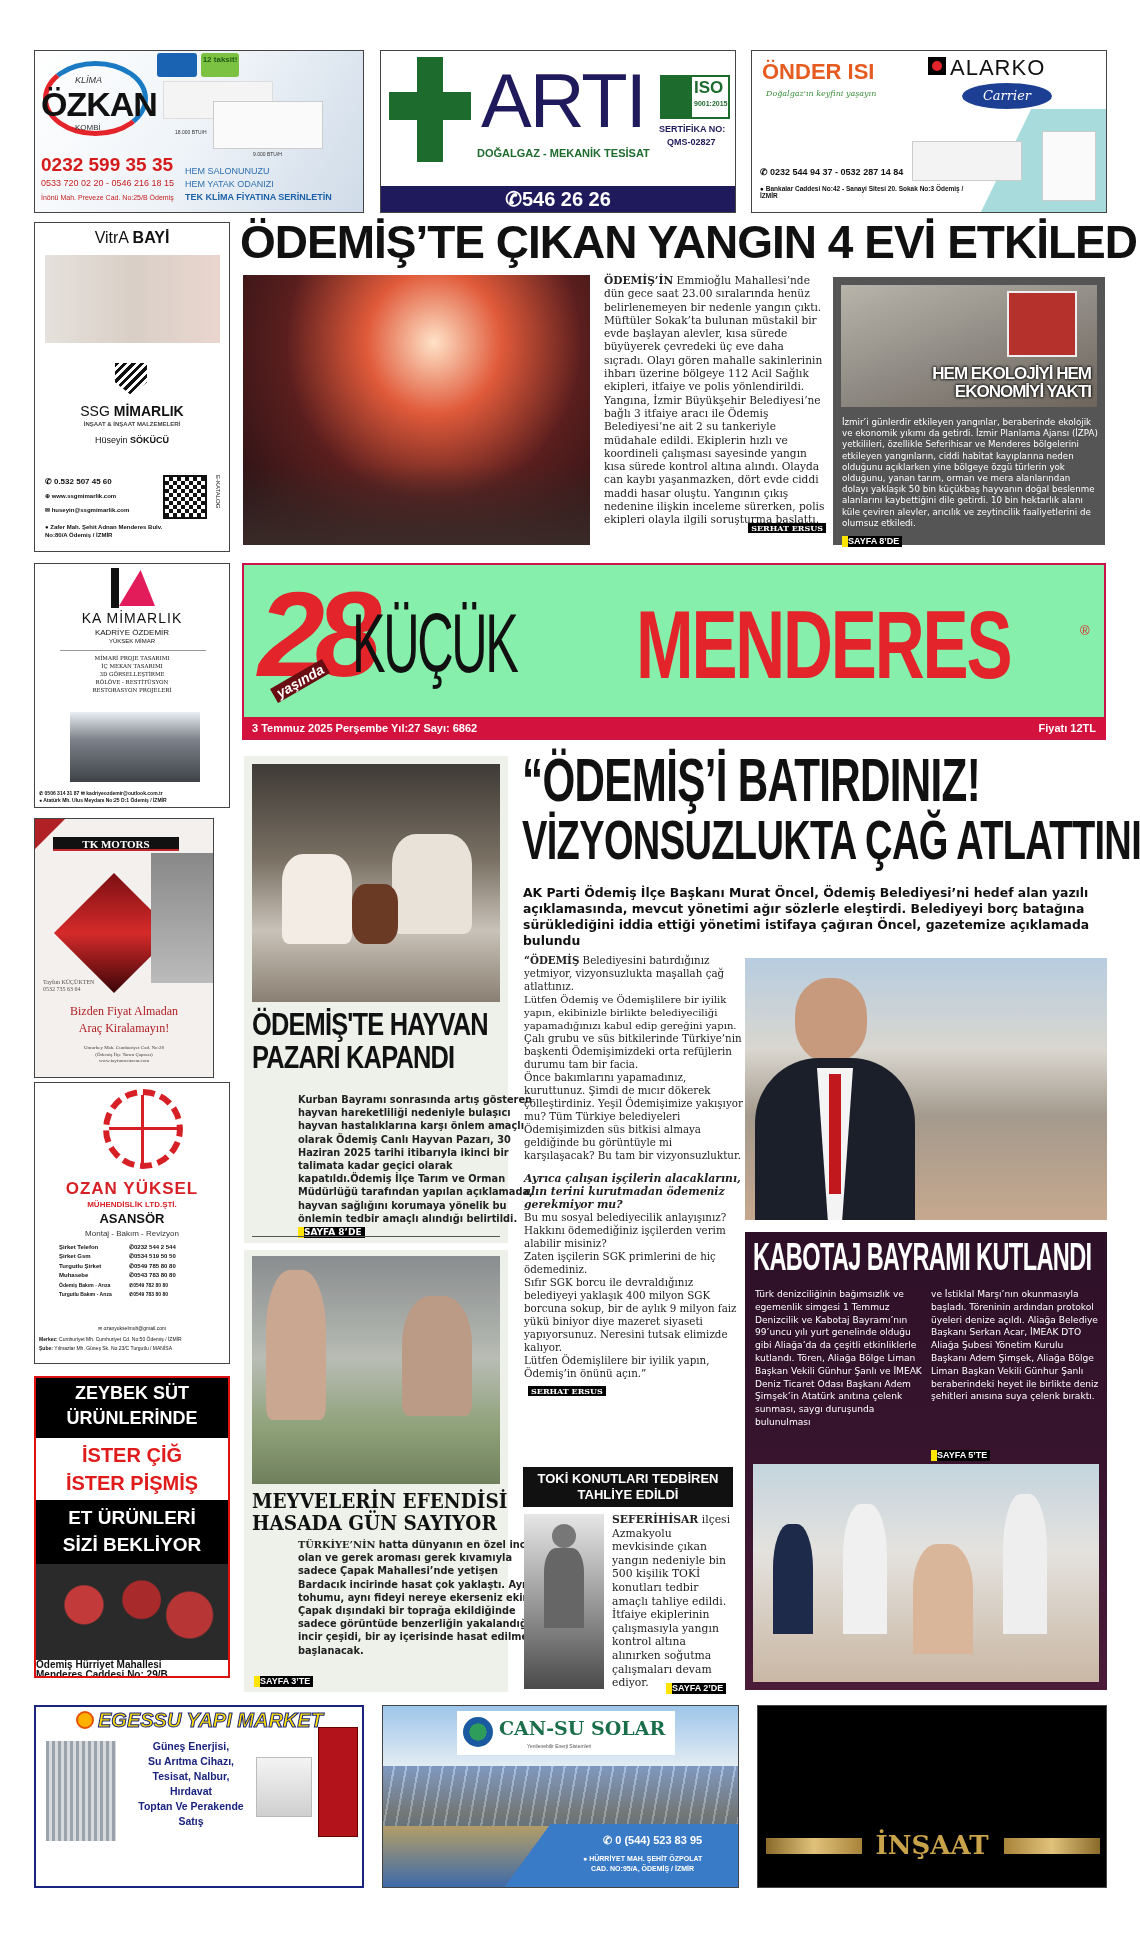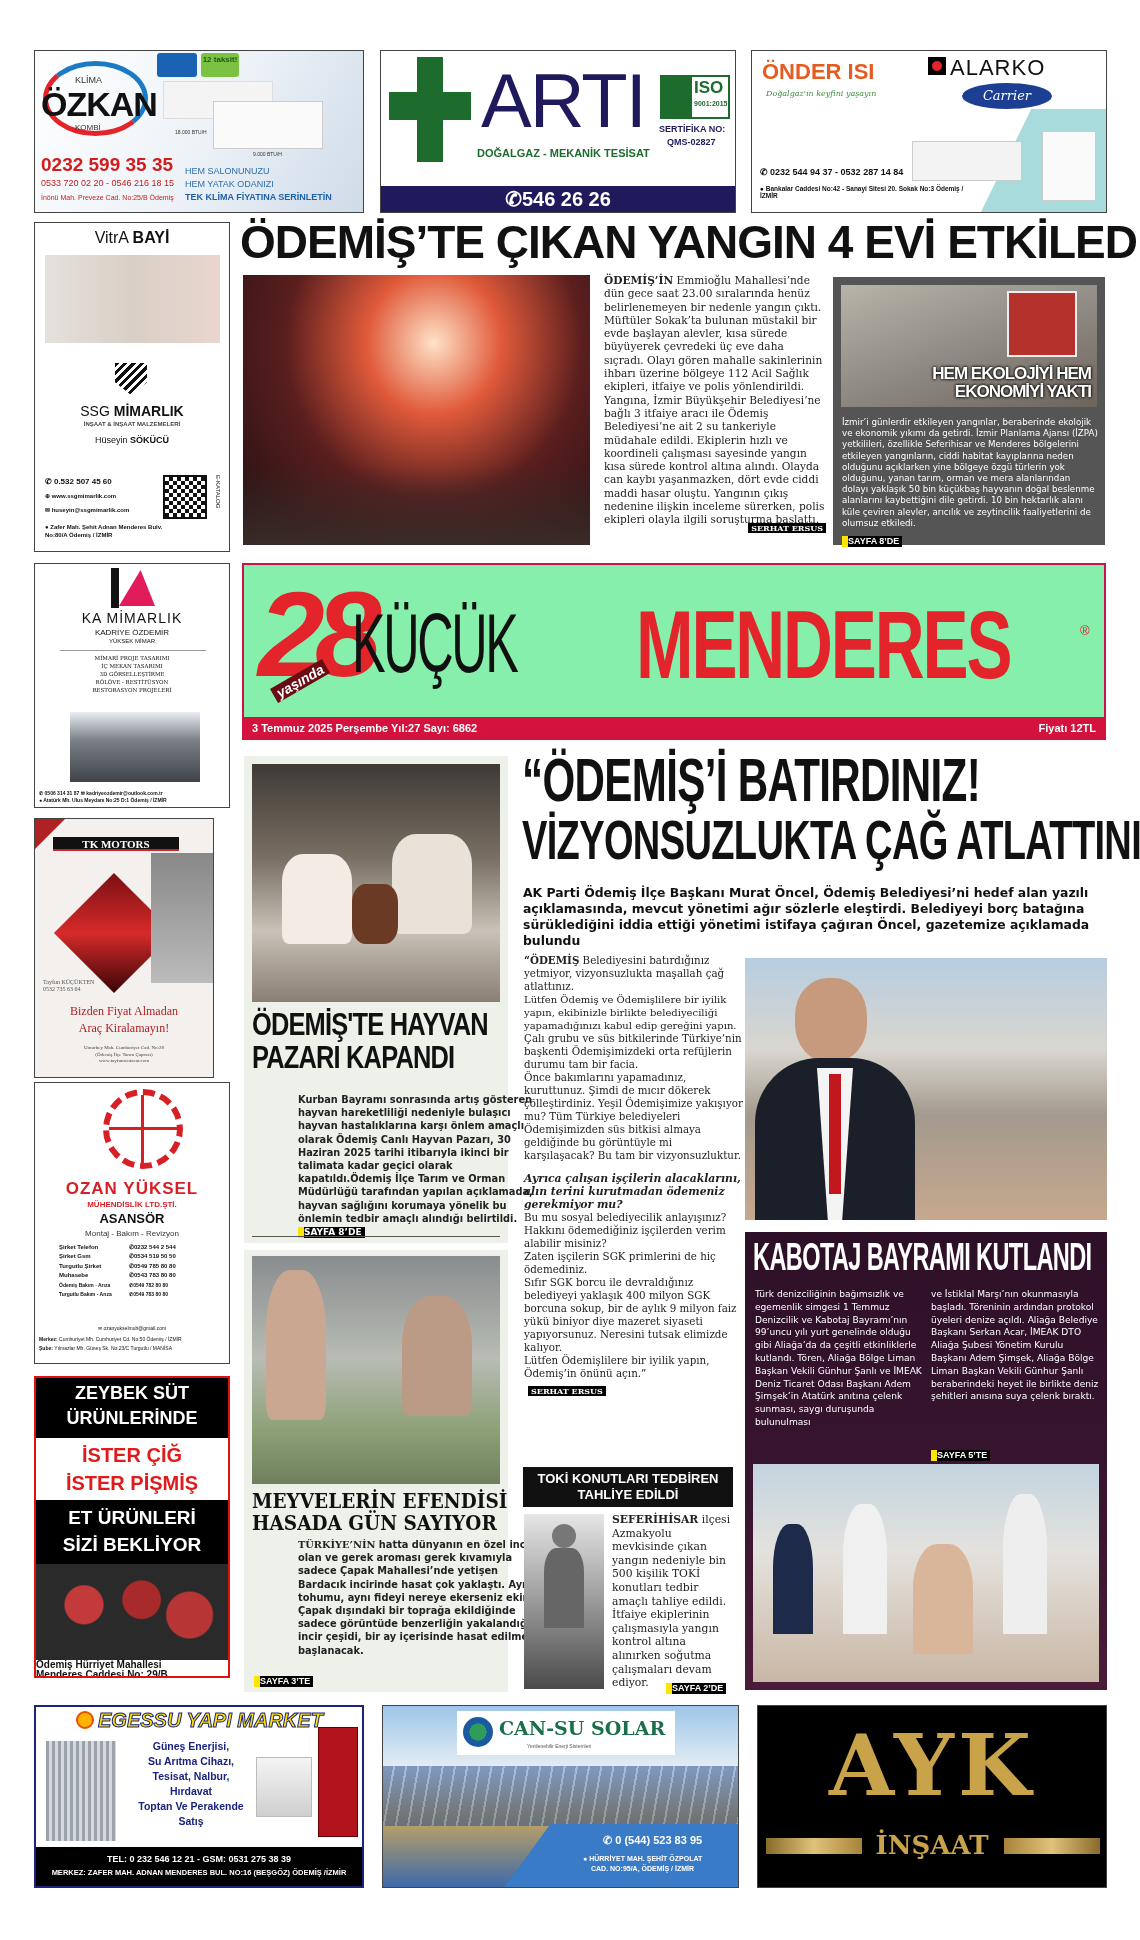--- a/index.html
+++ b/index.html
@@ -29,21 +29,21 @@
   
   #egessu { left: 34px; top: 1705px; width: 330px; height: 183px; background: #fff; border: 2px solid #1a237e; }
   #cansu { left: 382px; top: 1705px; width: 357px; height: 183px; background: linear-gradient(180deg,#9ec6ea 0%,#e6eef3 35%,#c9a75c 60%,#3e6aa8 100%); }
   #ayk { left: 757px; top: 1705px; width: 350px; height: 183px; background: #000; }
 </style>
 </head>
 <body>
 
 <div id="ozkan" class="ad">
   <div class="abs" style="left:8px;top:10px;width:105px;height:75px;border:5px solid #e3242b;border-right-color:#1a7bc4;border-top-color:#1a7bc4;border-radius:50%;"></div>
-  <div class="abs" style="left:40px;top:24px;font-size:9px;color:#333;">KLİMA</div>
+  <div class="abs" style="left:40px;top:24px;font-size:9px;color:#333;font-style:italic;">KLİMA</div>
   <div class="abs" style="left:6px;top:34px;font-size:34px;font-weight:900;color:#111;letter-spacing:-1px;">ÖZKAN</div>
   <div class="abs" style="left:40px;top:72px;font-size:8px;color:#333;">KOMBİ</div>
   <div class="abs" style="left:122px;top:2px;width:40px;height:24px;background:#1a63b3;border-radius:3px;"></div>
   <div class="abs" style="left:166px;top:2px;width:38px;height:24px;background:#7cc242;border-radius:3px;color:#1f5b15;font-size:8px;font-weight:700;text-align:center;padding-top:2px;">12 taksit!</div>
   <div class="abs" style="left:128px;top:30px;width:110px;height:38px;background:#f4f4f4;border:1px solid #ddd;"></div>
   <div class="abs" style="left:178px;top:50px;width:110px;height:48px;background:#fafafa;border:1px solid #ccc;"></div>
   <div class="abs" style="left:140px;top:78px;font-size:5px;color:#333;">18.000 BTU/H</div>
   <div class="abs" style="left:218px;top:100px;font-size:5px;color:#333;">9.000 BTU/H</div>
   <div class="abs" style="left:6px;top:103px;font-size:19px;font-weight:700;color:#d51c1c;">0232 599 35 35</div>
   <div class="abs" style="left:6px;top:127px;font-size:9px;color:#c51c1c;">0533 720 02 20 - 0546 216 18 15</div>
@@ -310,39 +310,34 @@
   <div class="abs" style="left:10px;top:34px;width:70px;height:100px;background:repeating-linear-gradient(90deg,#9aa3ab 0 3px,#d6dadd 3px 6px);"></div>
   <div class="abs" style="left:90px;top:32px;width:130px;text-align:center;font-size:10.5px;font-weight:700;color:#1a237e;line-height:15px;">
     <div>Güneş Enerjisi,</div>
     <div>Su Arıtma Cihazı,</div>
     <div>Tesisat, Nalbur,</div>
     <div>Hırdavat</div>
     <div>Toptan Ve Perakende Satış</div>
   </div>
   <div class="abs" style="left:220px;top:50px;width:56px;height:60px;background:linear-gradient(180deg,#f4f4f4,#cfcfcf);border:1px solid #bbb;"></div>
   <div class="abs" style="left:282px;top:20px;width:40px;height:110px;background:#b3141b;border:1px solid #600;"></div>
-  <div class="abs" style="left:0;top:140px;width:100%;height:39px;background:#000;color:#fff;text-align:center;font-size:9px;font-weight:700;line-height:14px;padding-top:5px;">
-      <div>TEL: 0 232 546 12 21 - GSM: 0531 275 38 39</div>
-      <div style="font-size:7.5px;">MERKEZ: ZAFER MAH. ADNAN MENDERES BUL. NO:16 (BEŞGÖZ) ÖDEMİŞ /İZMİR</div>
-    </div>
 </div>
 
 <div id="cansu" class="ad">
   <div class="abs" style="left:74px;top:5px;width:218px;height:44px;background:#fff;">
     <div class="abs" style="left:6px;top:6px;width:30px;height:30px;border-radius:50%;background:radial-gradient(circle,#2e9c5a 40%,#1a5aa0 41%);"></div>
     <div class="abs ser" style="left:42px;top:6px;font-size:19px;font-weight:700;color:#1a6e4a;">CAN-SU SOLAR</div>
     <div class="abs" style="left:70px;top:32px;font-size:5px;color:#555;">Yenilenebilir Enerji Sistemleri</div>
   </div>
   <div class="abs" style="left:0;top:60px;width:100%;height:60px;background:repeating-linear-gradient(100deg,#2b4f8c 0 10px,#6d97cf 10px 12px);opacity:0.55;"></div>
   <div class="abs" style="left:120px;top:118px;width:237px;height:65px;background:#3a7bc8;clip-path:polygon(20% 0,100% 0,100% 100%,0 100%);"></div>
   <div class="abs" style="left:220px;top:128px;font-size:11px;font-weight:700;color:#fff;"><span>✆ </span><span>0 (544) 523 83 95</span></div>
   <div class="abs" style="left:200px;top:148px;font-size:7px;font-weight:700;color:#fff;line-height:10px;">
       <div><span>● </span><span>HÜRRİYET MAH. ŞEHİT ÖZPOLAT</span></div>
       <div style="padding-left:8px;">CAD. NO:95/A, ÖDEMİŞ / İZMİR</div>
     </div>
 </div>
 
 <div id="ayk" class="ad">
-  <div class="abs ser" style="left:0;top:14px;width:100%;text-align:center;font-size:84px;font-weight:700;color:#c9a34a;line-height:92px;letter-spacing:4px;">AYK</div>
   <div class="abs" style="left:8px;top:132px;width:96px;height:16px;background:linear-gradient(90deg,#8a6a2a,#e1c27a,#a8833a);"></div>
   <div class="abs" style="left:246px;top:132px;width:96px;height:16px;background:linear-gradient(90deg,#a8833a,#e1c27a,#8a6a2a);"></div>
   <div class="abs ser" style="left:0;top:124px;width:100%;text-align:center;font-size:26px;font-weight:700;color:#c9a34a;">İNŞAAT</div>
 </div>
 
 </body></html>

